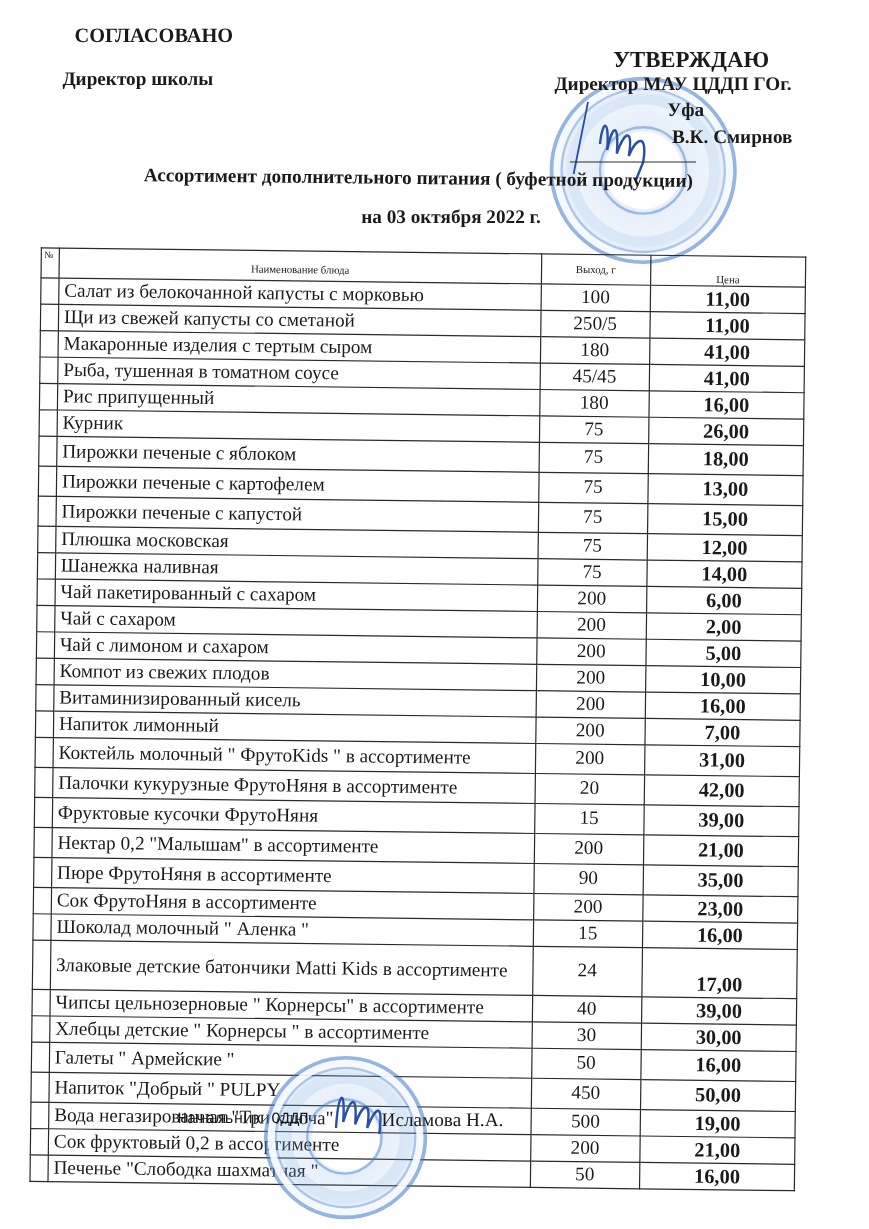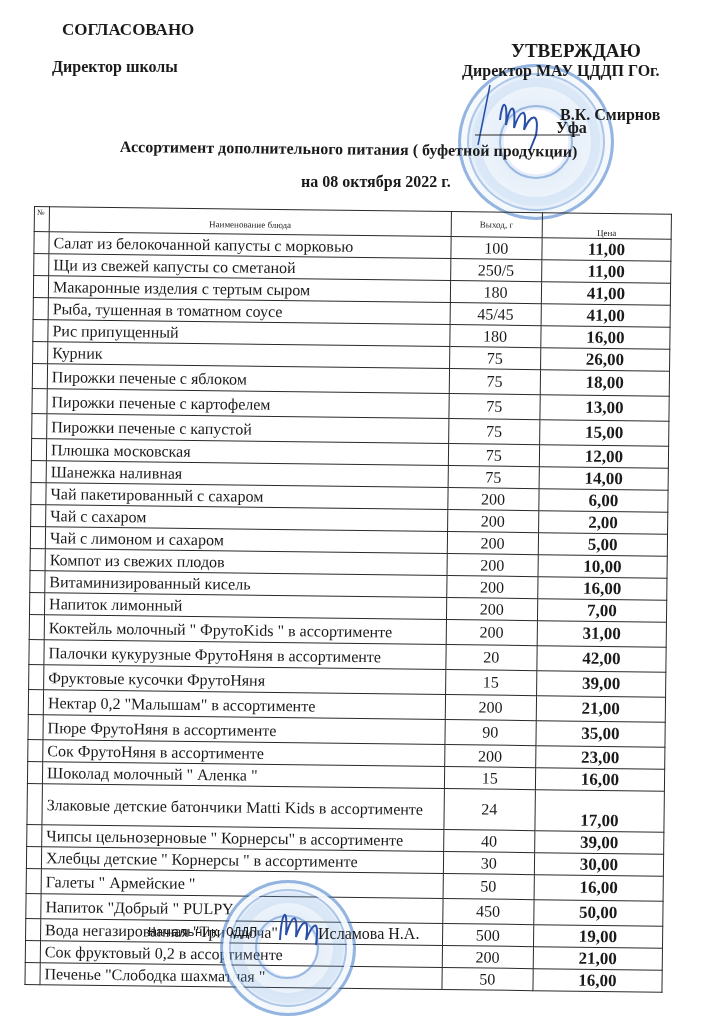--- a/index.html
+++ b/index.html
@@ -5,21 +5,21 @@
   html, body { margin: 0; padding: 0; background: #ffffff; }
   body {
     width: 724px; height: 1024px; position: relative; overflow: hidden;
     font-family: "Liberation Serif", "DejaVu Serif", serif; color: #1a1a1a;
   }
   .abs { position: absolute; }
   #agreed { left: 62px; top: 20px; font-size: 17px; font-weight: bold; }
   #agreed-sub { left: 52px; top: 42px; font-size: 16px; font-weight: bold; margin-top: 16px; }
   #approve { left: 511px; top: 40px; font-size: 19px; font-weight: bold; }
   #approve-1 { left: 462px; top: 62px; font-size: 16px; font-weight: bold; }
-  #approve-2 { left: 556px; top: 84px; font-size: 16px; font-weight: bold; margin-top: 35px; }
+  #approve-2 { left: 556px; top: 84px; font-size: 16px; font-weight: bold; }
   #approve-3 { left: 560px; top: 106px; font-size: 16px; font-weight: bold; }
   #title { left: 120px; top: 138px; font-size: 16px; font-weight: bold; transform: rotate(0.6deg); transform-origin: left top; }
   #date { left: 301px; top: 173px; font-size: 16px; font-weight: bold; }
 
   .stamp {
     position: absolute; border-radius: 50%;
     border: 3px solid rgba(60,120,200,0.55);
     box-shadow: inset 0 0 0 6px rgba(255,255,255,0.9), inset 0 0 0 8px rgba(60,120,200,0.35), inset 0 0 0 20px rgba(120,170,225,0.18);
     background: radial-gradient(circle, rgba(255,255,255,0) 30%, rgba(110,160,220,0.18) 31%, rgba(110,160,220,0.10) 60%, rgba(255,255,255,0) 61%);
   }
@@ -58,21 +58,21 @@
   <path d="M30 40 C32 20 38 18 36 45 C40 25 46 20 44 48 C50 30 58 25 54 50 C60 35 70 30 66 55 L60 70" stroke="#2a4fa8" stroke-width="2" fill="none"></path>
   <path d="M5 55 L110 55" stroke="#2a2a2a" stroke-width="1" fill="none"></path>
 </svg>
 
 <div class="abs" id="approve">УТВЕРЖДАЮ</div>
 <div class="abs" id="approve-1">Директор МАУ ЦДДП ГОг.</div>
 <div class="abs" id="approve-2">Уфа</div>
 <div class="abs" id="approve-3">В.К. Смирнов</div>
 
 <div class="abs" id="title">Ассортимент дополнительного питания ( буфетной  продукции)</div>
-<div class="abs" id="date">на 08 октября 2022 г.</div>
+<div class="abs" id="date">на 03 октября 2022 г.</div>
 
 <table id="menu">
   <thead>
     <tr>
       <th class="c-num">№</th>
       <th class="c-name" style="font-size:9px; text-align:center; vertical-align:bottom;">Наименование блюда</th>
       <th class="c-out" style="font-size:9px; font-weight:normal;">Выход, г</th>
       <th class="c-price" style="font-size:9px; font-weight:normal; vertical-align:bottom;">Цена</th>
     </tr>
   </thead>

